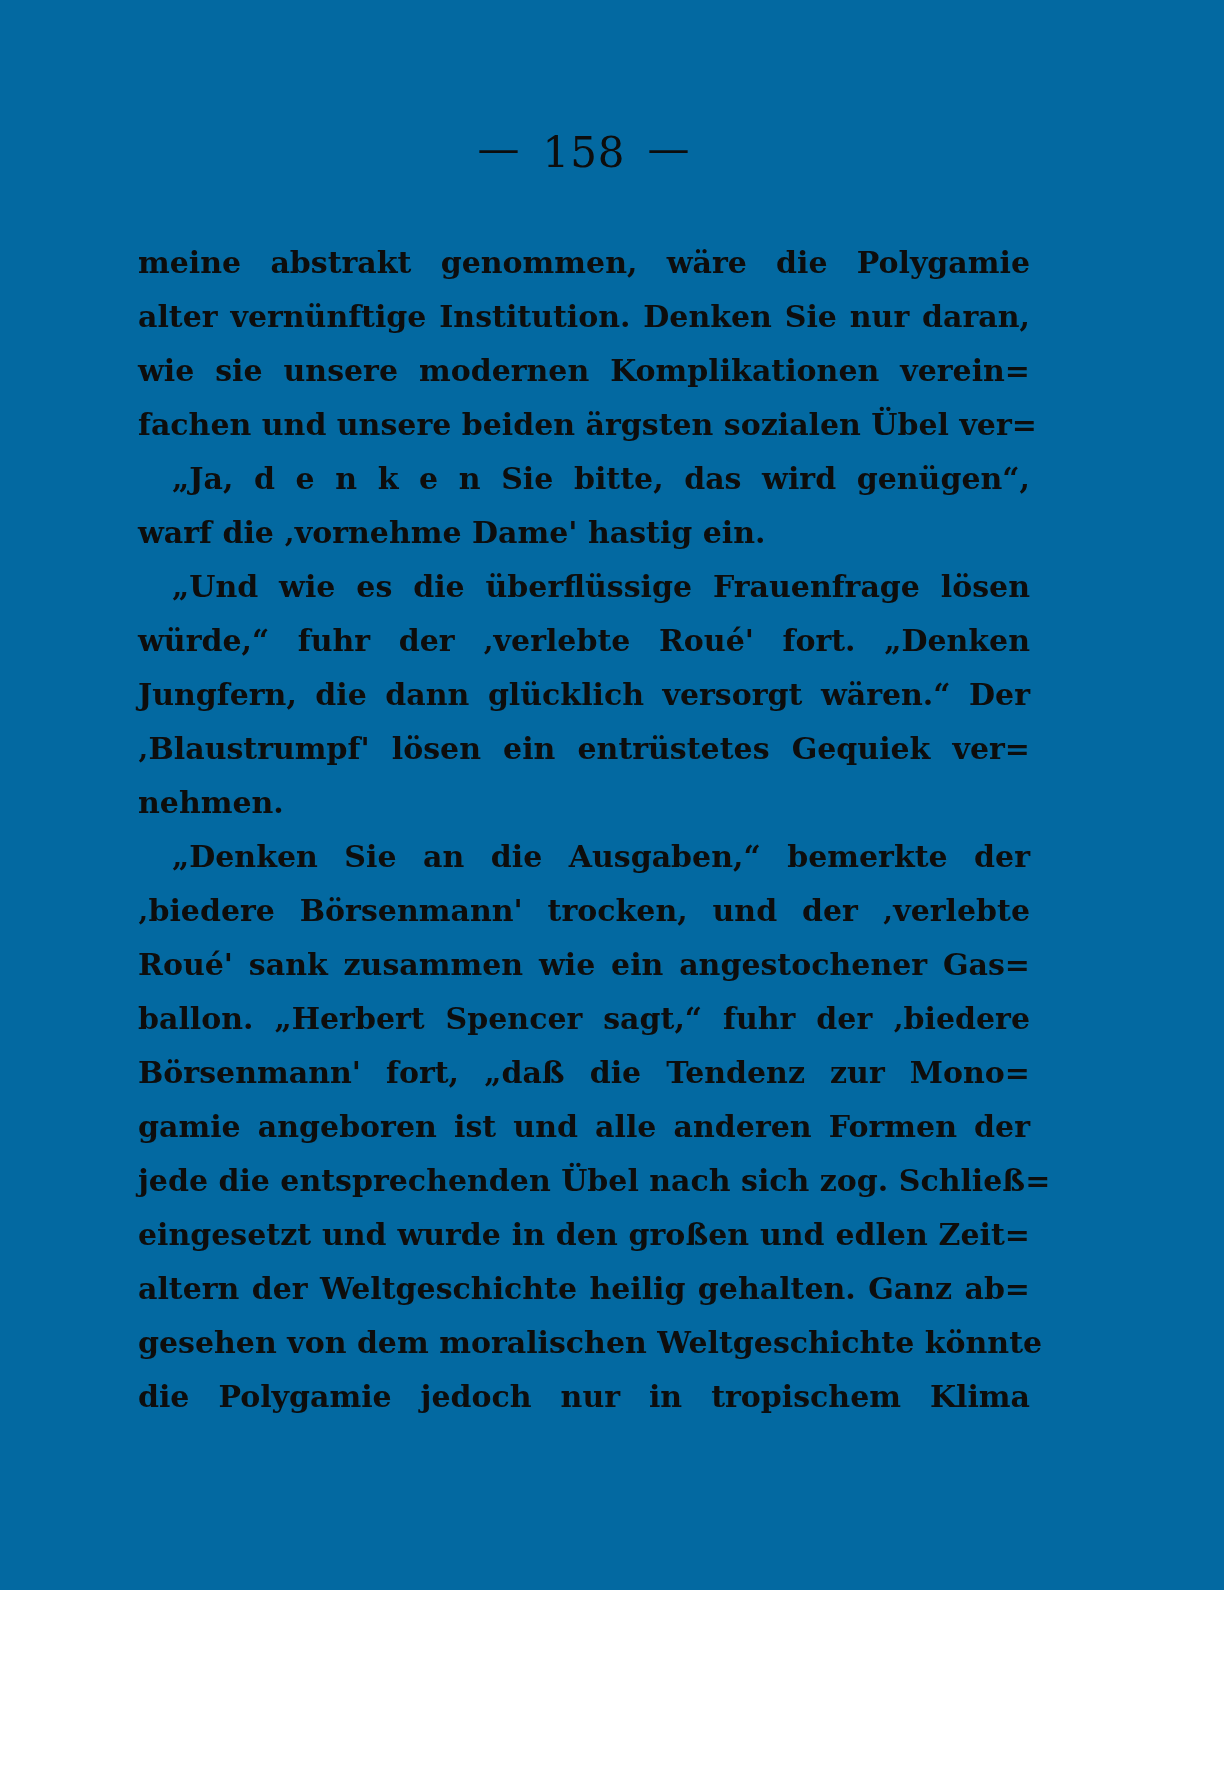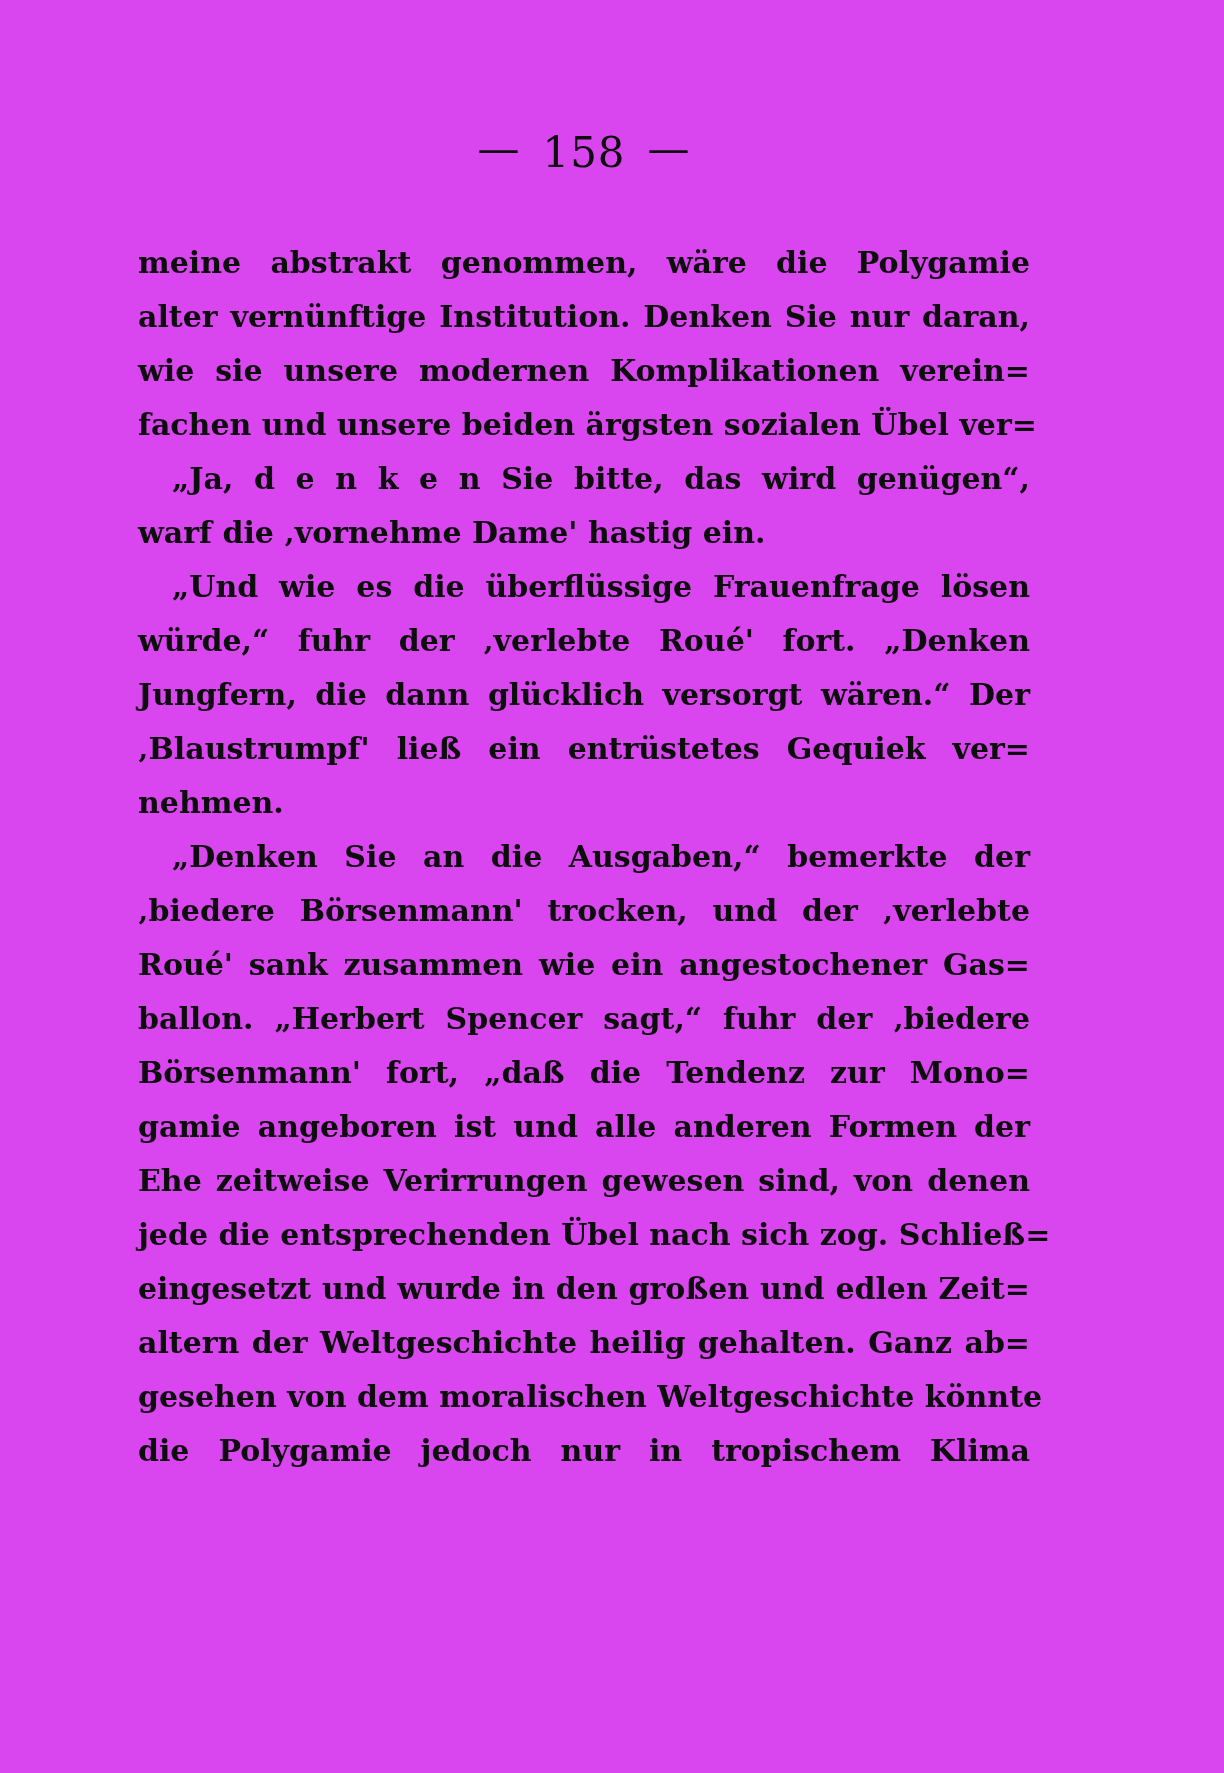--- a/index.html
+++ b/index.html
@@ -3,22 +3,22 @@
 <meta charset="utf-8">
 <style>
   html, body {
     margin: 0;
     padding: 0;
     background: #ffffff;
   }
   .page {
     position: relative;
     width: 1224px;
-    height: 1773px;
-    background: #d946ef;
+    height: 1590px;
+    background: #0369a1;
     color: #0d0d0d;
     font-family: "DejaVu Serif", "Liberation Serif", serif;
     overflow: hidden;
   }
   .pagination {
     position: absolute;
     left: 138px;
     top: 128px;
     width: 892px;
     height: 50px;
@@ -78,29 +78,28 @@
   <div class="textblock">
     <div class="ln j">meine abstrakt genommen, wäre die Polygamie</div>
     <div class="ln j">alter vernünftige Institution. Denken Sie nur daran,</div>
     <div class="ln j">wie sie unsere modernen Komplikationen verein=</div>
     <div class="ln j">fachen und unsere beiden ärgsten sozialen Übel ver=</div>
     <div class="ln j i">„Ja, d e n k e n Sie bitte, das wird genügen“,</div>
     <div class="ln l">warf die ‚vornehme Dame' hastig ein.</div>
     <div class="ln j i">„Und wie es die überflüssige Frauenfrage lösen</div>
     <div class="ln j">würde,“ fuhr der ‚verlebte Roué' fort.  „Denken</div>
     <div class="ln j">Jungfern, die dann glücklich versorgt wären.“  Der</div>
-    <div class="ln j">‚Blaustrumpf' ließ ein entrüstetes Gequiek ver=</div>
+    <div class="ln j">‚Blaustrumpf' lösen ein entrüstetes Gequiek ver=</div>
     <div class="ln l">nehmen.</div>
     <div class="ln j i">„Denken Sie an die Ausgaben,“ bemerkte der</div>
     <div class="ln j">‚biedere Börsenmann' trocken, und der ‚verlebte</div>
     <div class="ln j">Roué' sank zusammen wie ein angestochener Gas=</div>
     <div class="ln j">ballon.  „Herbert Spencer sagt,“ fuhr der ‚biedere</div>
     <div class="ln j">Börsenmann' fort, „daß die Tendenz zur Mono=</div>
     <div class="ln j">gamie angeboren ist und alle anderen Formen der</div>
-    <div class="ln j">Ehe zeitweise Verirrungen gewesen sind, von denen</div>
     <div class="ln j">jede die entsprechenden Übel nach sich zog.  Schließ=</div>
     <div class="ln j">eingesetzt und wurde in den großen und edlen Zeit=</div>
     <div class="ln j">altern der Weltgeschichte heilig gehalten.  Ganz ab=</div>
     <div class="ln j">gesehen von dem moralischen Weltgeschichte könnte</div>
     <div class="ln j">die Polygamie jedoch nur in tropischem Klima</div>
   </div>
 
 </div>
 
 </body></html>

